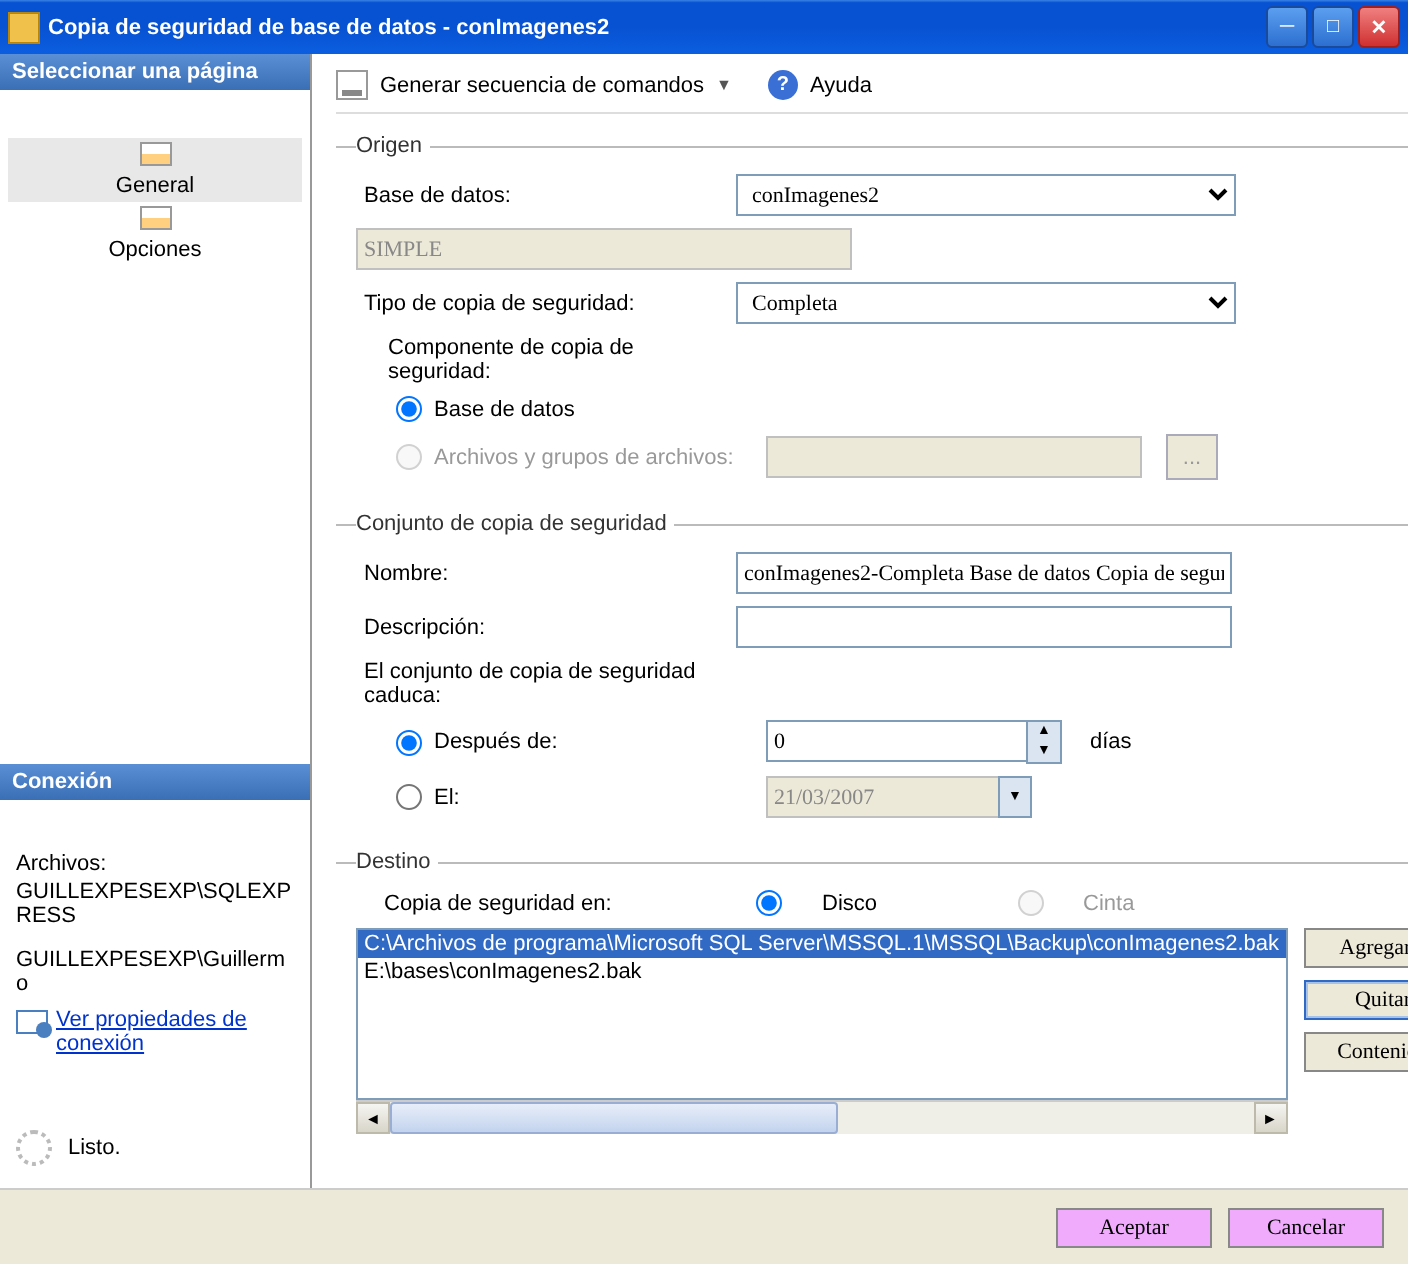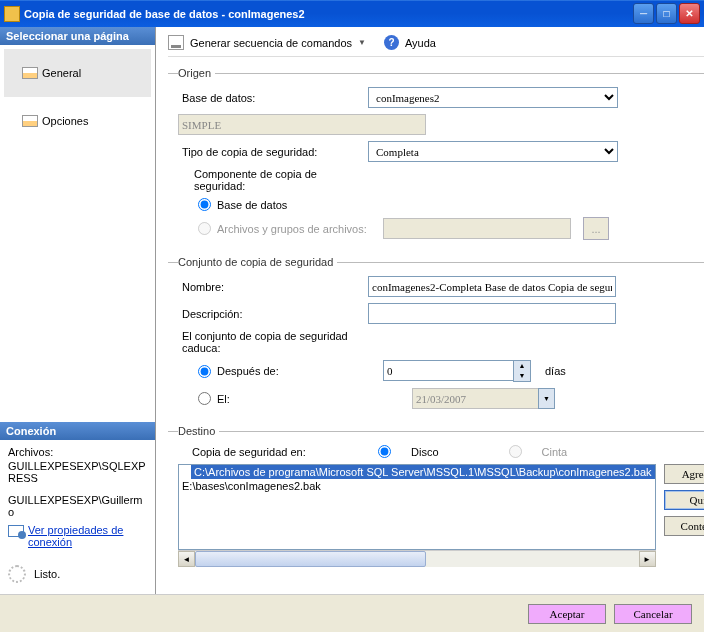--- a/index.html
+++ b/index.html
@@ -4,24 +4,24 @@
 <style>
 * { box-sizing: border-box; margin: 0; padding: 0; }
 body { font-family: Tahoma, sans-serif; font-size: 11px; background: #fff; width: 704px; height: 632px; overflow: hidden; }
 .titlebar { height: 27px; background: linear-gradient(to bottom, #3a83e6 0%, #0752d3 5%, #0752d3 50%, #0c5ee0 100%); display: flex; align-items: center; padding: 0 4px; color: #fff; font-weight: bold; }
 .titlebar-icon { width: 16px; height: 16px; background: #f0c14b; border: 1px solid #b8860b; margin-right: 4px; }
 .title-text { flex: 1; }
 .win-buttons { display: flex; gap: 2px; }
 .win-btn { width: 21px; height: 21px; background: linear-gradient(to bottom,#5b9ff0,#2c6fd0); border: 1px solid #1a4a9a; border-radius: 3px; display: flex; align-items: center; justify-content: center; color: #fff; font-weight: bold; font-size: 10px; font-family: Arial; }
 .win-btn.close { background: linear-gradient(to bottom,#f08080,#d03030); border-color: #a02020; }
 .main { display: flex; height: 567px; }
-.sidebar { width: 156px; border-right: 1px solid #999; display: flex; flex-direction: column; }
+.sidebar { width: 156px; border-right: 1px solid #999; display: flex; flex-direction: column; gap: 20px; }
 .side-header { background: linear-gradient(to bottom,#5a8fd6,#3a6fb6); color: #fff; font-weight: bold; padding: 3px 6px; font-size: 11px; }
 .side-body { flex: 1; padding: 4px; background: #fff; }
-.side-item { display: flex; align-items: center; gap: 4px; padding: 18px; cursor: pointer; }
+.side-item { display: flex; align-items: center; gap: 4px; padding: 2px; cursor: pointer; flex-direction: column; }
 .side-item.selected { background: #e8e8e8; }
 .side-icon { width: 16px; height: 12px; }
 .side-icon.general { background: linear-gradient(to bottom,#fff 50%,#ffd080 50%); border:1px solid #999; }
 .side-icon.options { background: linear-gradient(to bottom,#fff 50%,#ffd080 50%); border:1px solid #999; }
 .sec-conn, .sec-prog { background: linear-gradient(to bottom,#5a8fd6,#3a6fb6); color:#fff; font-weight:bold; padding:3px 6px; }
 .conn-body { padding: 6px 8px; background:#fff; font-size:11px; }
 .conn-body div { margin-bottom: 2px; word-wrap: break-word; }
 .conn-link { color: #0033cc; text-decoration: underline; display: flex; align-items: flex-start; gap: 4px; margin-top: 6px; }
 .conn-link-icon { width:16px; height:12px; background:#fff; border:1px solid #4a7fc0; position:relative; flex-shrink:0; margin-top:1px; }
 .conn-link-icon::after { content:""; position:absolute; right:-3px; bottom:-3px; width:8px; height:8px; background:#4a7fc0; border-radius:50%; }
@@ -45,28 +45,28 @@
 .radio-row { display:flex; align-items:center; padding-left:20px; margin-bottom:6px; gap:6px; }
 .radio-row.disabled { color:#999; }
 .radio-row label { flex:0 0 160px; }
 .small-input { width:120px; }
 .ellipsis-btn { width:26px; height:23px; border:1px solid #aab; background:#ece9d8; margin-left:6px; cursor:pointer; display:flex; align-items:center; justify-content:center; }
 .spinner-wrap { display:flex; align-items:stretch; }
 .spinner-wrap input { width:130px; border-right:none; }
 .spinner-btns { display:flex; flex-direction:column; border:1px solid #7f9db9; }
 .spinner-btns div { width:16px; height:10px; background:#dbe5f1; font-size:7px; text-align:center; line-height:9px; cursor:pointer; }
 .date-wrap { display:flex; align-items:stretch; }
-.date-wrap input { width:126px; border-right:none;margin-left:29px; }
+.date-wrap input { width:116px; border-right:none; }
 .date-drop { width:17px; border:1px solid #7f9db9; background:#dbe5f1; font-size:7px; display:flex; align-items:center; justify-content:center; }
 .dest-radios { display:flex; align-items:center; gap:20px; margin-bottom:6px; }
 .dest-radios .label { width:180px; padding-left:14px; }
 .dest-list-row { display:flex; gap:8px; }
 .dest-list { flex:1; border:1px solid #7f9db9; height:86px; background:#fff; overflow:hidden; font-size:11px; }
 .dest-item { padding:1px 3px; white-space:nowrap; overflow:hidden; }
-.dest-item.selected { background:#316ac5; color:#fff;margin-left:12px; }
+.dest-item.selected { background:#316ac5; color:#fff; }
 .hscroll { height:17px; background:#ece9d8; border-top:1px solid #ccc; display:flex; align-items:stretch; }
 .hs-btn { width:17px; background:linear-gradient(#f5f5f2,#d8d5c8); border:1px solid #bdbaab; font-size:8px; display:flex; align-items:center; justify-content:center; }
 .hs-track { flex:1; background:#efefe8; position:relative; }
 .hs-thumb { position:absolute; left:0; top:0; bottom:0; width:52%; background:linear-gradient(#e8eef9,#c3d3ee); border:1px solid #99aed2; border-radius:2px; }
 .dest-btns { display:flex; flex-direction:column; gap:6px; width:80px; }
 .btn { border:1px solid #888; background:#ece9d8; padding:3px 6px; font-family:Tahoma; font-size:11px; cursor:pointer; text-align:center; }
 .btn.highlight { border:1px solid #316ac5; box-shadow:0 0 0 1px #a6c2e8 inset; }
 .footer { height:38px; border-top:1px solid #ccc; display:flex; justify-content:flex-end; align-items:center; gap:8px; padding:0 12px; background:#ece9d8; }
 .footer .btn { width:78px; background:#f0abfc; }
 </style>

